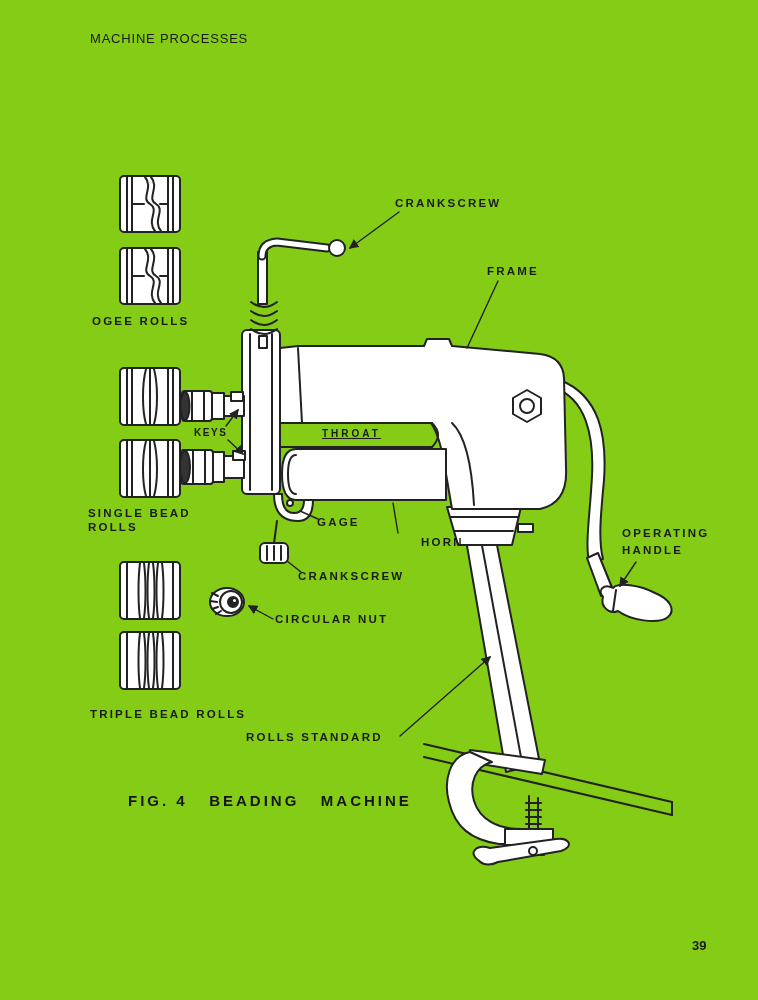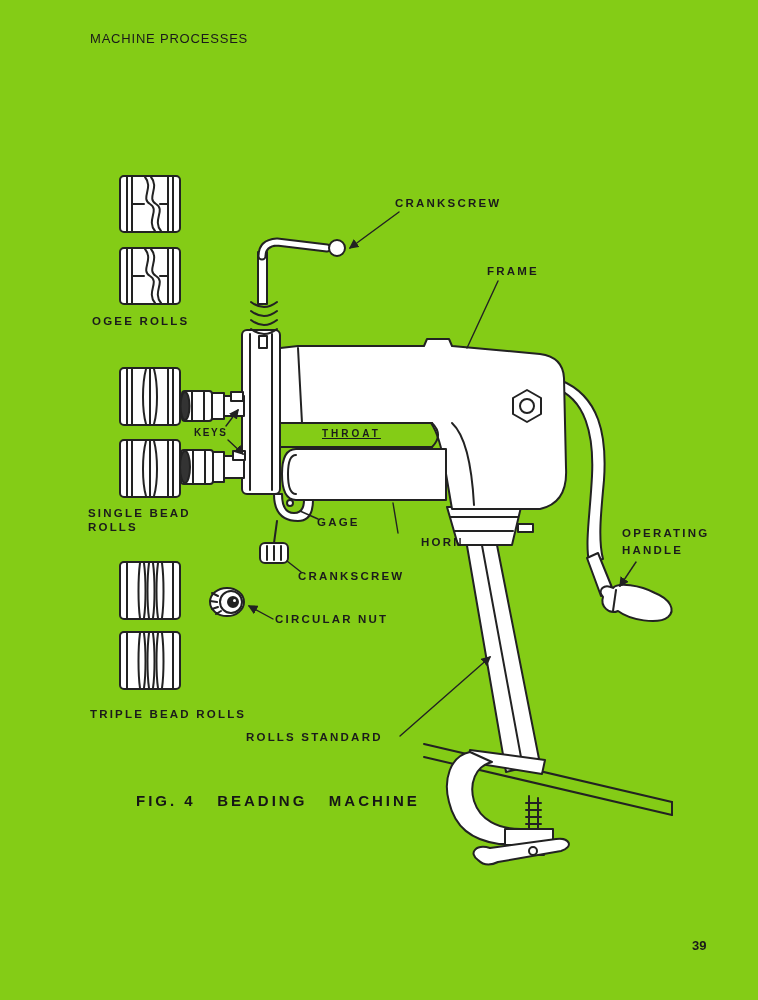--- a/index.html
+++ b/index.html
@@ -278,16 +278,16 @@
   <div class="lbl small" style="left:194px; top:426px;">KEYS</div>
   <div class="lbl small" style="left:322px; top:427px; letter-spacing:3px;text-decoration:underline;">THROAT</div>
   <div class="lbl" style="left:317px; top:515px;">GAGE</div>
   <div class="lbl" style="left:381px; top:535px;padding-left:40px;">HORN</div>
   <div class="lbl" style="left:298px; top:569px;">CRANKSCREW</div>
   <div class="lbl" style="left:275px; top:612px;">CIRCULAR NUT</div>
   <div class="lbl center" style="left:586px; top:525px; width:112px;">OPERATING
 HANDLE</div>
   <div class="lbl" style="left:246px; top:730px;">ROLLS STANDARD</div>
 
-  <div class="caption" style="left:128px; top:792px;margin-left:8px;">FIG. 4   BEADING   MACHINE</div>
+  <div class="caption" style="left:128px; top:792px;">FIG. 4   BEADING   MACHINE</div>
   <div class="pageno" style="left:692px; top:938px;">39</div>
 
 </div>
 
 </body></html>

